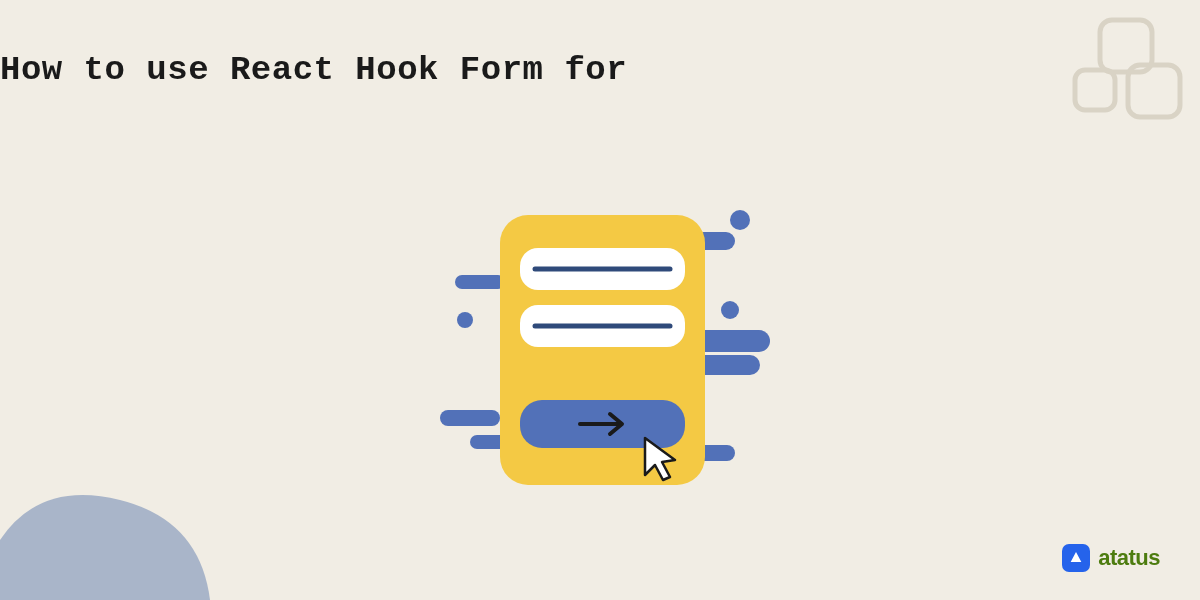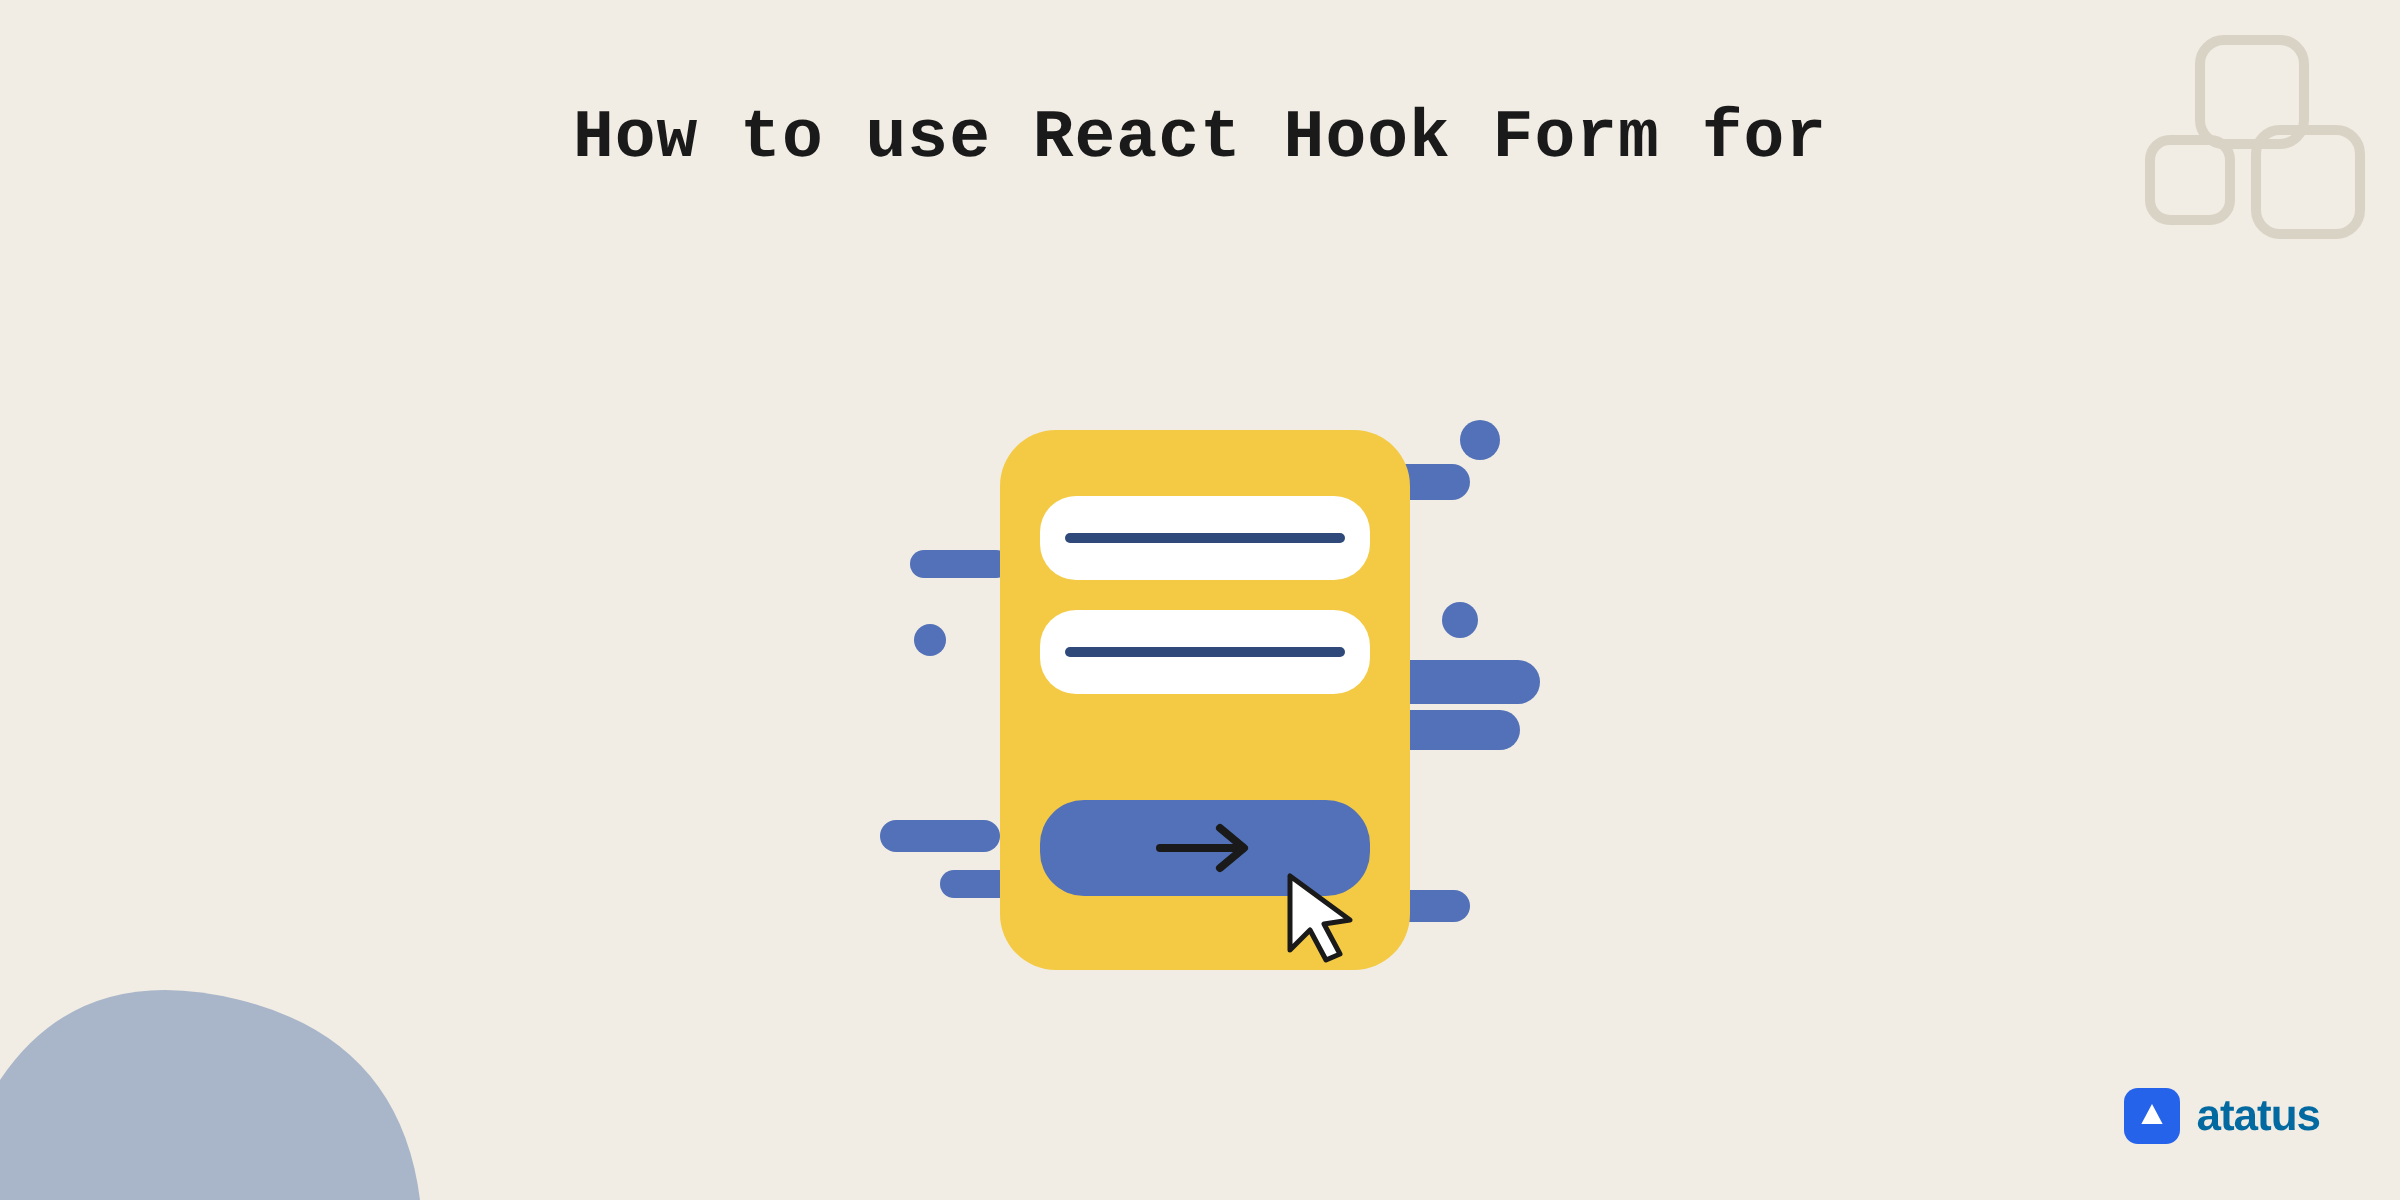--- a/index.html
+++ b/index.html
@@ -9,21 +9,20 @@
       background: #f1ede4;
       position: relative;
       overflow: hidden;
       font-family: 'Courier New', Courier, monospace;
     }
     .title {
       position: absolute;
       top: 45px;
       left: 50%;
       transform: translateX(-50%);
-      text-align: center;
       font-size: 34px;
       font-weight: bold;
       color: #1a1a1a;
       line-height: 1.5;
       letter-spacing: 0.5px;
       width: 100%;
     }
     .form-illustration {
       position: absolute;
       top: 200px;
@@ -60,21 +59,21 @@
       background: #2563eb;
       border-radius: 7px;
       display: flex;
       align-items: center;
       justify-content: center;
     }
     .brand-text {
       font-family: -apple-system, Arial, sans-serif;
       font-size: 22px;
       font-weight: 600;
-      color: #0369a1;
+      color: #4d7c0f;
       letter-spacing: -0.5px;
     }
   </style>
 </head>
 <body>
 
 <div class="blob-bl">
   <svg viewBox="0 0 280 280" width="280" height="280">
     <path d="M 40 280 Q 20 200 60 140 Q 100 80 180 100 Q 260 120 270 200 Q 280 280 280 280 Z" fill="#a9b5c9"></path>
   </svg>

